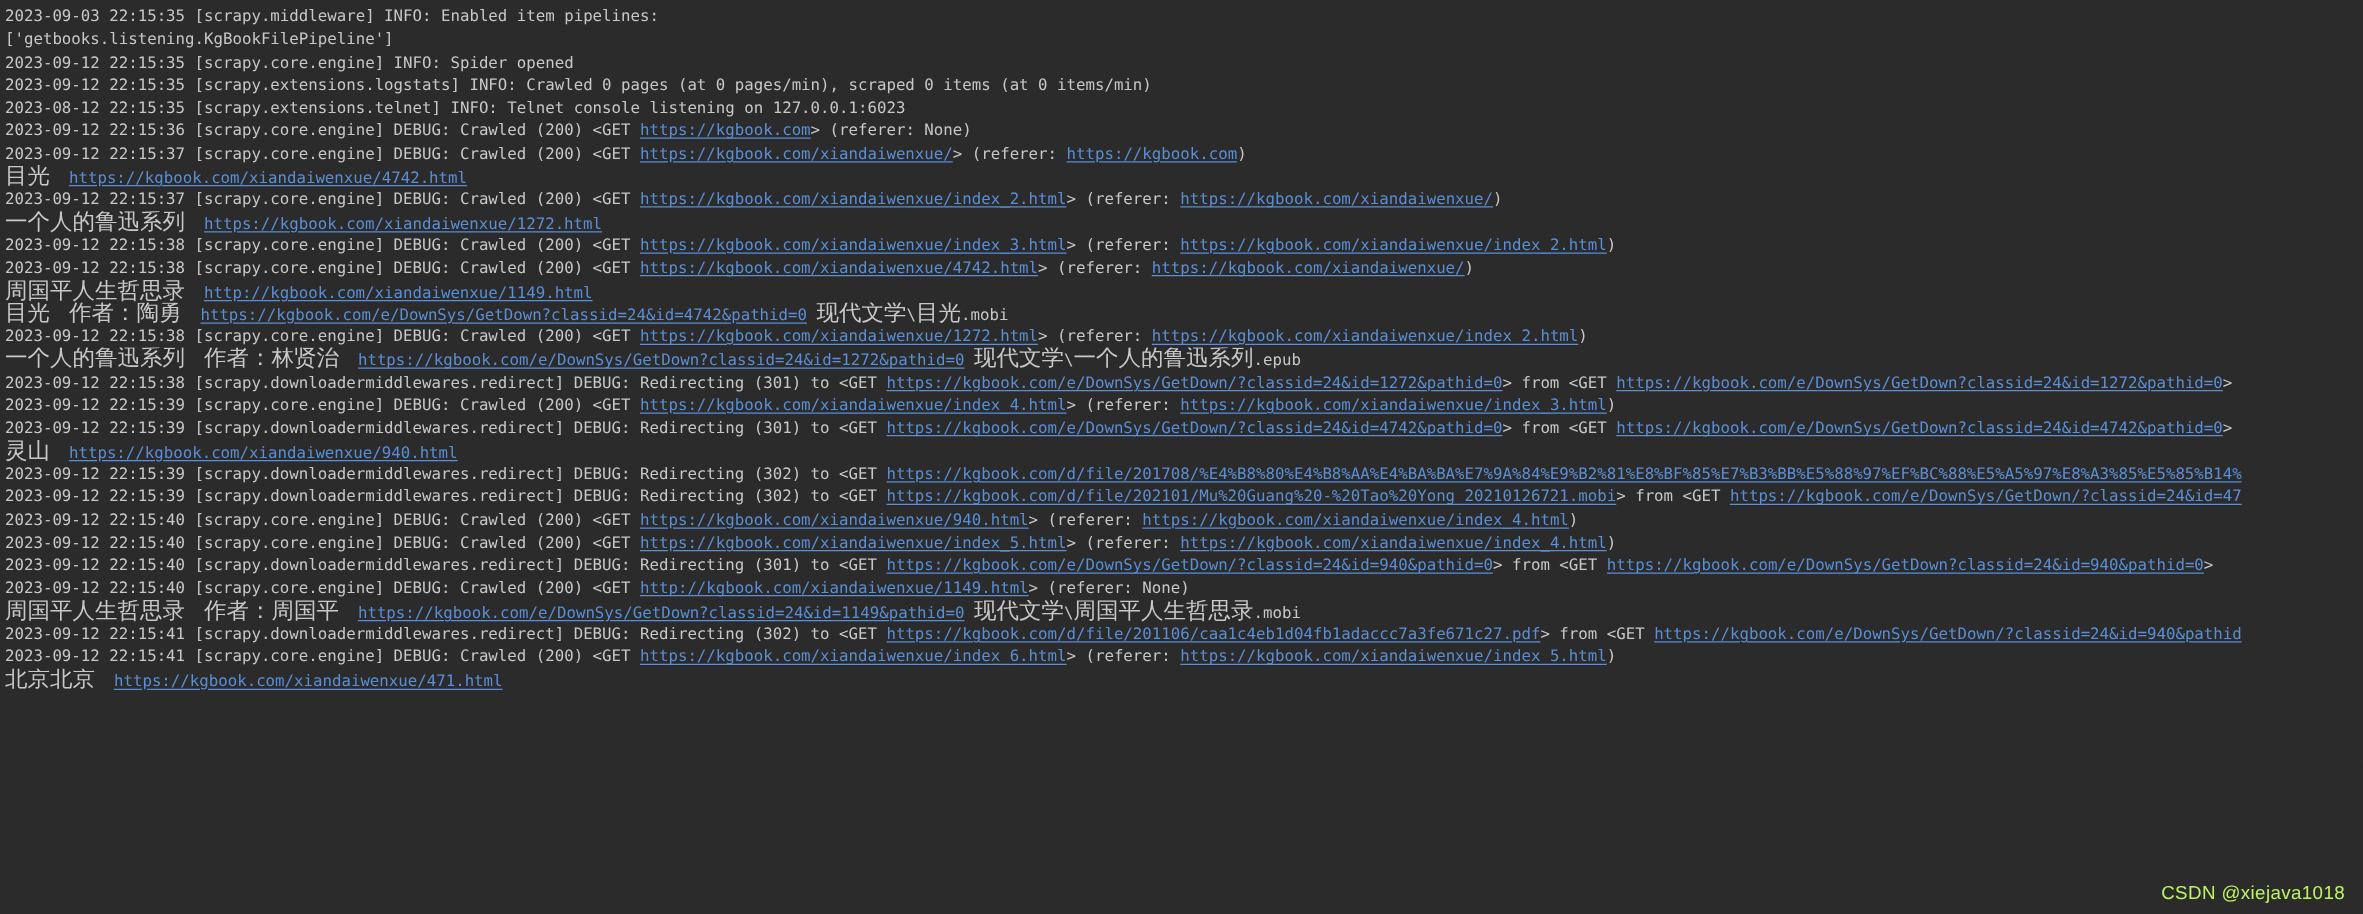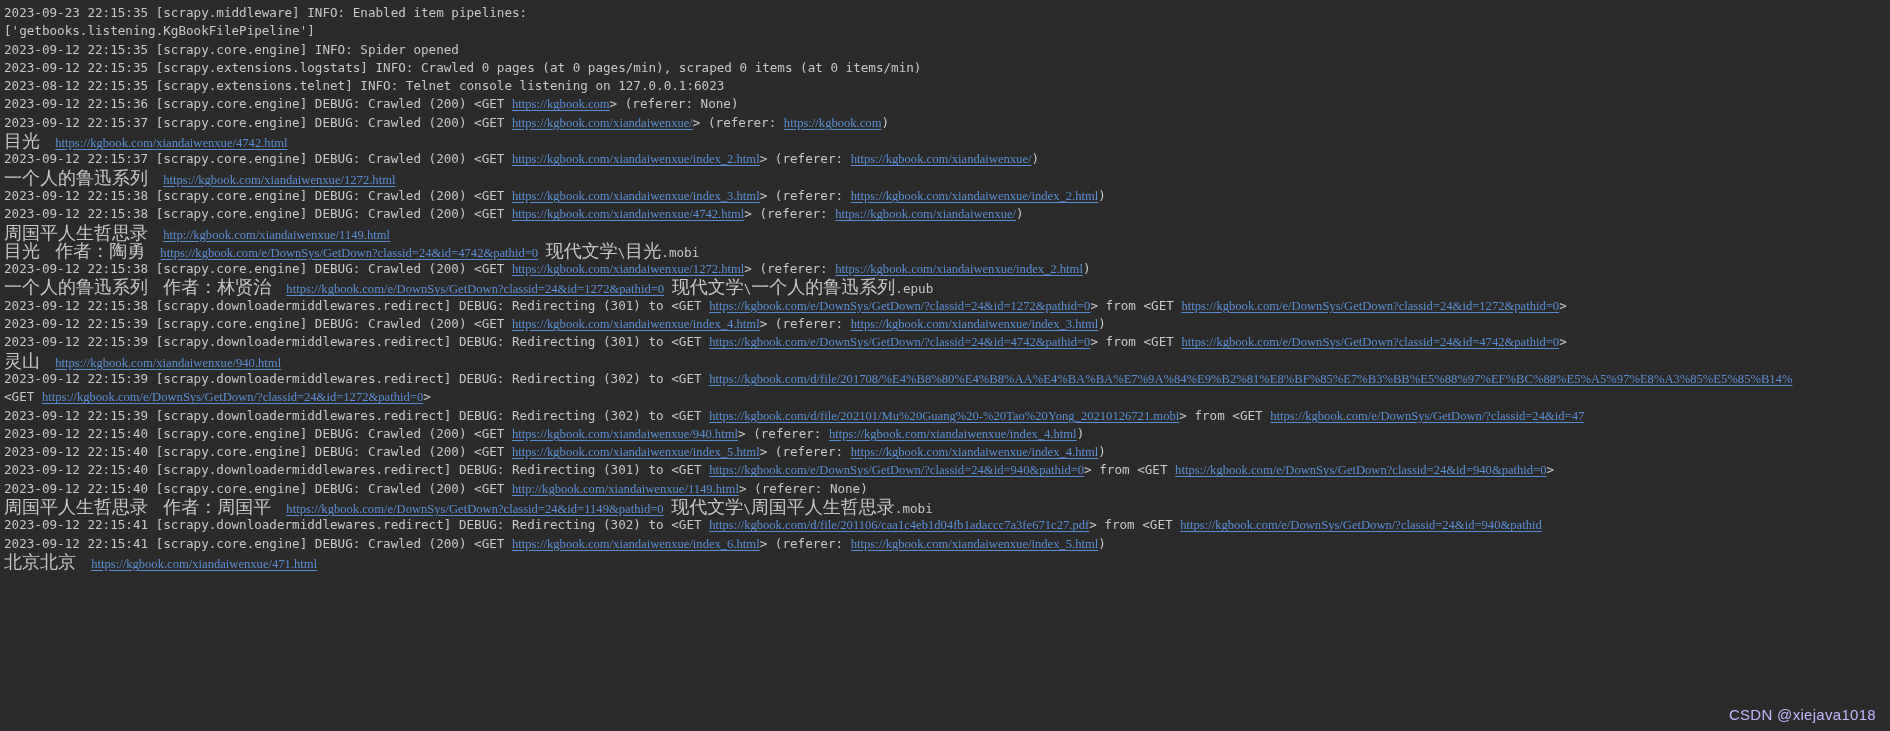--- a/index.html
+++ b/index.html
@@ -29,63 +29,61 @@
   .line {
     white-space: pre;
     height: 18.3px;
     overflow: hidden;
   }
   .lnk {
     color: #5a8fd6;
     text-decoration: underline;
     text-underline-offset: 2px;
     cursor: pointer;
-    font-family: Liberation Serif, serif;
   }
   .cjk {
     font-family: "DejaVu Sans", "Liberation Sans", sans-serif;
     font-size: 18px;
   }
   #watermark {
     position: absolute;
     right: 14px;
     bottom: 8px;
     font-family: "Liberation Sans", "DejaVu Sans", sans-serif;
     font-size: 15px;
-    color: #c4b5fd;
+    color: #bef264;
     letter-spacing: 0.3px;
     white-space: nowrap;
   }
 </style>
 </head>
 <body>
 
 <div id="console">
-    <div class="line" id="line-1"><span>2023-09-23 22:15:35 [scrapy.middleware] INFO: Enabled item pipelines:</span></div>
+    <div class="line" id="line-1"><span>2023-09-03 22:15:35 [scrapy.middleware] INFO: Enabled item pipelines:</span></div>
     <div class="line" id="line-2"><span>['getbooks.listening.KgBookFilePipeline']</span></div>
     <div class="line" id="line-3"><span>2023-09-12 22:15:35 [scrapy.core.engine] INFO: Spider opened</span></div>
     <div class="line" id="line-4"><span>2023-09-12 22:15:35 [scrapy.extensions.logstats] INFO: Crawled 0 pages (at 0 pages/min), scraped 0 items (at 0 items/min)</span></div>
     <div class="line" id="line-5"><span>2023-08-12 22:15:35 [scrapy.extensions.telnet] INFO: Telnet console listening on 127.0.0.1:6023</span></div>
     <div class="line" id="line-6"><span>2023-09-12 22:15:36 [scrapy.core.engine] DEBUG: Crawled (200) &lt;GET </span><span class="lnk">https://kgbook.com</span><span>&gt; (referer: None)</span></div>
     <div class="line" id="line-7"><span>2023-09-12 22:15:37 [scrapy.core.engine] DEBUG: Crawled (200) &lt;GET </span><span class="lnk">https://kgbook.com/xiandaiwenxue/</span><span>&gt; (referer: </span><span class="lnk">https://kgbook.com</span><span>)</span></div>
     <div class="line" id="line-8"><span class="cjk">目光</span><span>  </span><span class="lnk">https://kgbook.com/xiandaiwenxue/4742.html</span></div>
     <div class="line" id="line-9"><span>2023-09-12 22:15:37 [scrapy.core.engine] DEBUG: Crawled (200) &lt;GET </span><span class="lnk">https://kgbook.com/xiandaiwenxue/index_2.html</span><span>&gt; (referer: </span><span class="lnk">https://kgbook.com/xiandaiwenxue/</span><span>)</span></div>
     <div class="line" id="line-10"><span class="cjk">一个人的鲁迅系列</span><span>  </span><span class="lnk">https://kgbook.com/xiandaiwenxue/1272.html</span></div>
     <div class="line" id="line-11"><span>2023-09-12 22:15:38 [scrapy.core.engine] DEBUG: Crawled (200) &lt;GET </span><span class="lnk">https://kgbook.com/xiandaiwenxue/index_3.html</span><span>&gt; (referer: </span><span class="lnk">https://kgbook.com/xiandaiwenxue/index_2.html</span><span>)</span></div>
     <div class="line" id="line-12"><span>2023-09-12 22:15:38 [scrapy.core.engine] DEBUG: Crawled (200) &lt;GET </span><span class="lnk">https://kgbook.com/xiandaiwenxue/4742.html</span><span>&gt; (referer: </span><span class="lnk">https://kgbook.com/xiandaiwenxue/</span><span>)</span></div>
     <div class="line" id="line-13"><span class="cjk">周国平人生哲思录</span><span>  </span><span class="lnk">http://kgbook.com/xiandaiwenxue/1149.html</span></div>
     <div class="line" id="line-14"><span class="cjk">目光</span><span>  </span><span class="cjk">作者：陶勇</span><span>  </span><span class="lnk">https://kgbook.com/e/DownSys/GetDown?classid=24&amp;id=4742&amp;pathid=0</span><span> </span><span class="cjk">现代文学</span><span>\</span><span class="cjk">目光</span><span>.mobi</span></div>
     <div class="line" id="line-15"><span>2023-09-12 22:15:38 [scrapy.core.engine] DEBUG: Crawled (200) &lt;GET </span><span class="lnk">https://kgbook.com/xiandaiwenxue/1272.html</span><span>&gt; (referer: </span><span class="lnk">https://kgbook.com/xiandaiwenxue/index_2.html</span><span>)</span></div>
     <div class="line" id="line-16"><span class="cjk">一个人的鲁迅系列</span><span>  </span><span class="cjk">作者：林贤治</span><span>  </span><span class="lnk">https://kgbook.com/e/DownSys/GetDown?classid=24&amp;id=1272&amp;pathid=0</span><span> </span><span class="cjk">现代文学</span><span>\</span><span class="cjk">一个人的鲁迅系列</span><span>.epub</span></div>
     <div class="line" id="line-17"><span>2023-09-12 22:15:38 [scrapy.downloadermiddlewares.redirect] DEBUG: Redirecting (301) to &lt;GET </span><span class="lnk">https://kgbook.com/e/DownSys/GetDown/?classid=24&amp;id=1272&amp;pathid=0</span><span>&gt; from &lt;GET </span><span class="lnk">https://kgbook.com/e/DownSys/GetDown?classid=24&amp;id=1272&amp;pathid=0</span><span>&gt;</span></div>
     <div class="line" id="line-18"><span>2023-09-12 22:15:39 [scrapy.core.engine] DEBUG: Crawled (200) &lt;GET </span><span class="lnk">https://kgbook.com/xiandaiwenxue/index_4.html</span><span>&gt; (referer: </span><span class="lnk">https://kgbook.com/xiandaiwenxue/index_3.html</span><span>)</span></div>
     <div class="line" id="line-19"><span>2023-09-12 22:15:39 [scrapy.downloadermiddlewares.redirect] DEBUG: Redirecting (301) to &lt;GET </span><span class="lnk">https://kgbook.com/e/DownSys/GetDown/?classid=24&amp;id=4742&amp;pathid=0</span><span>&gt; from &lt;GET </span><span class="lnk">https://kgbook.com/e/DownSys/GetDown?classid=24&amp;id=4742&amp;pathid=0</span><span>&gt;</span></div>
     <div class="line" id="line-20"><span class="cjk">灵山</span><span>  </span><span class="lnk">https://kgbook.com/xiandaiwenxue/940.html</span></div>
     <div class="line" id="line-21"><span>2023-09-12 22:15:39 [scrapy.downloadermiddlewares.redirect] DEBUG: Redirecting (302) to &lt;GET </span><span class="lnk">https://kgbook.com/d/file/201708/%E4%B8%80%E4%B8%AA%E4%BA%BA%E7%9A%84%E9%B2%81%E8%BF%85%E7%B3%BB%E5%88%97%EF%BC%88%E5%A5%97%E8%A3%85%E5%85%B14%</span></div>
-    <div class="line" id="line-22"><span>&lt;GET </span><span class="lnk">https://kgbook.com/e/DownSys/GetDown/?classid=24&amp;id=1272&amp;pathid=0</span><span>&gt;</span></div>
     <div class="line" id="line-23"><span>2023-09-12 22:15:39 [scrapy.downloadermiddlewares.redirect] DEBUG: Redirecting (302) to &lt;GET </span><span class="lnk">https://kgbook.com/d/file/202101/Mu%20Guang%20-%20Tao%20Yong_20210126721.mobi</span><span>&gt; from &lt;GET </span><span class="lnk">https://kgbook.com/e/DownSys/GetDown/?classid=24&amp;id=47</span></div>
     <div class="line" id="line-24"><span>2023-09-12 22:15:40 [scrapy.core.engine] DEBUG: Crawled (200) &lt;GET </span><span class="lnk">https://kgbook.com/xiandaiwenxue/940.html</span><span>&gt; (referer: </span><span class="lnk">https://kgbook.com/xiandaiwenxue/index_4.html</span><span>)</span></div>
     <div class="line" id="line-26"><span>2023-09-12 22:15:40 [scrapy.core.engine] DEBUG: Crawled (200) &lt;GET </span><span class="lnk">https://kgbook.com/xiandaiwenxue/index_5.html</span><span>&gt; (referer: </span><span class="lnk">https://kgbook.com/xiandaiwenxue/index_4.html</span><span>)</span></div>
     <div class="line" id="line-27"><span>2023-09-12 22:15:40 [scrapy.downloadermiddlewares.redirect] DEBUG: Redirecting (301) to &lt;GET </span><span class="lnk">https://kgbook.com/e/DownSys/GetDown/?classid=24&amp;id=940&amp;pathid=0</span><span>&gt; from &lt;GET </span><span class="lnk">https://kgbook.com/e/DownSys/GetDown?classid=24&amp;id=940&amp;pathid=0</span><span>&gt;</span></div>
     <div class="line" id="line-29"><span>2023-09-12 22:15:40 [scrapy.core.engine] DEBUG: Crawled (200) &lt;GET </span><span class="lnk">http://kgbook.com/xiandaiwenxue/1149.html</span><span>&gt; (referer: None)</span></div>
     <div class="line" id="line-30"><span class="cjk">周国平人生哲思录</span><span>  </span><span class="cjk">作者：周国平</span><span>  </span><span class="lnk">https://kgbook.com/e/DownSys/GetDown?classid=24&amp;id=1149&amp;pathid=0</span><span> </span><span class="cjk">现代文学</span><span>\</span><span class="cjk">周国平人生哲思录</span><span>.mobi</span></div>
     <div class="line" id="line-31"><span>2023-09-12 22:15:41 [scrapy.downloadermiddlewares.redirect] DEBUG: Redirecting (302) to &lt;GET </span><span class="lnk">https://kgbook.com/d/file/201106/caa1c4eb1d04fb1adaccc7a3fe671c27.pdf</span><span>&gt; from &lt;GET </span><span class="lnk">https://kgbook.com/e/DownSys/GetDown/?classid=24&amp;id=940&amp;pathid</span></div>
     <div class="line" id="line-32"><span>2023-09-12 22:15:41 [scrapy.core.engine] DEBUG: Crawled (200) &lt;GET </span><span class="lnk">https://kgbook.com/xiandaiwenxue/index_6.html</span><span>&gt; (referer: </span><span class="lnk">https://kgbook.com/xiandaiwenxue/index_5.html</span><span>)</span></div>
     <div class="line" id="line-33"><span class="cjk">北京北京</span><span>  </span><span class="lnk">https://kgbook.com/xiandaiwenxue/471.html</span></div>
   </div>

